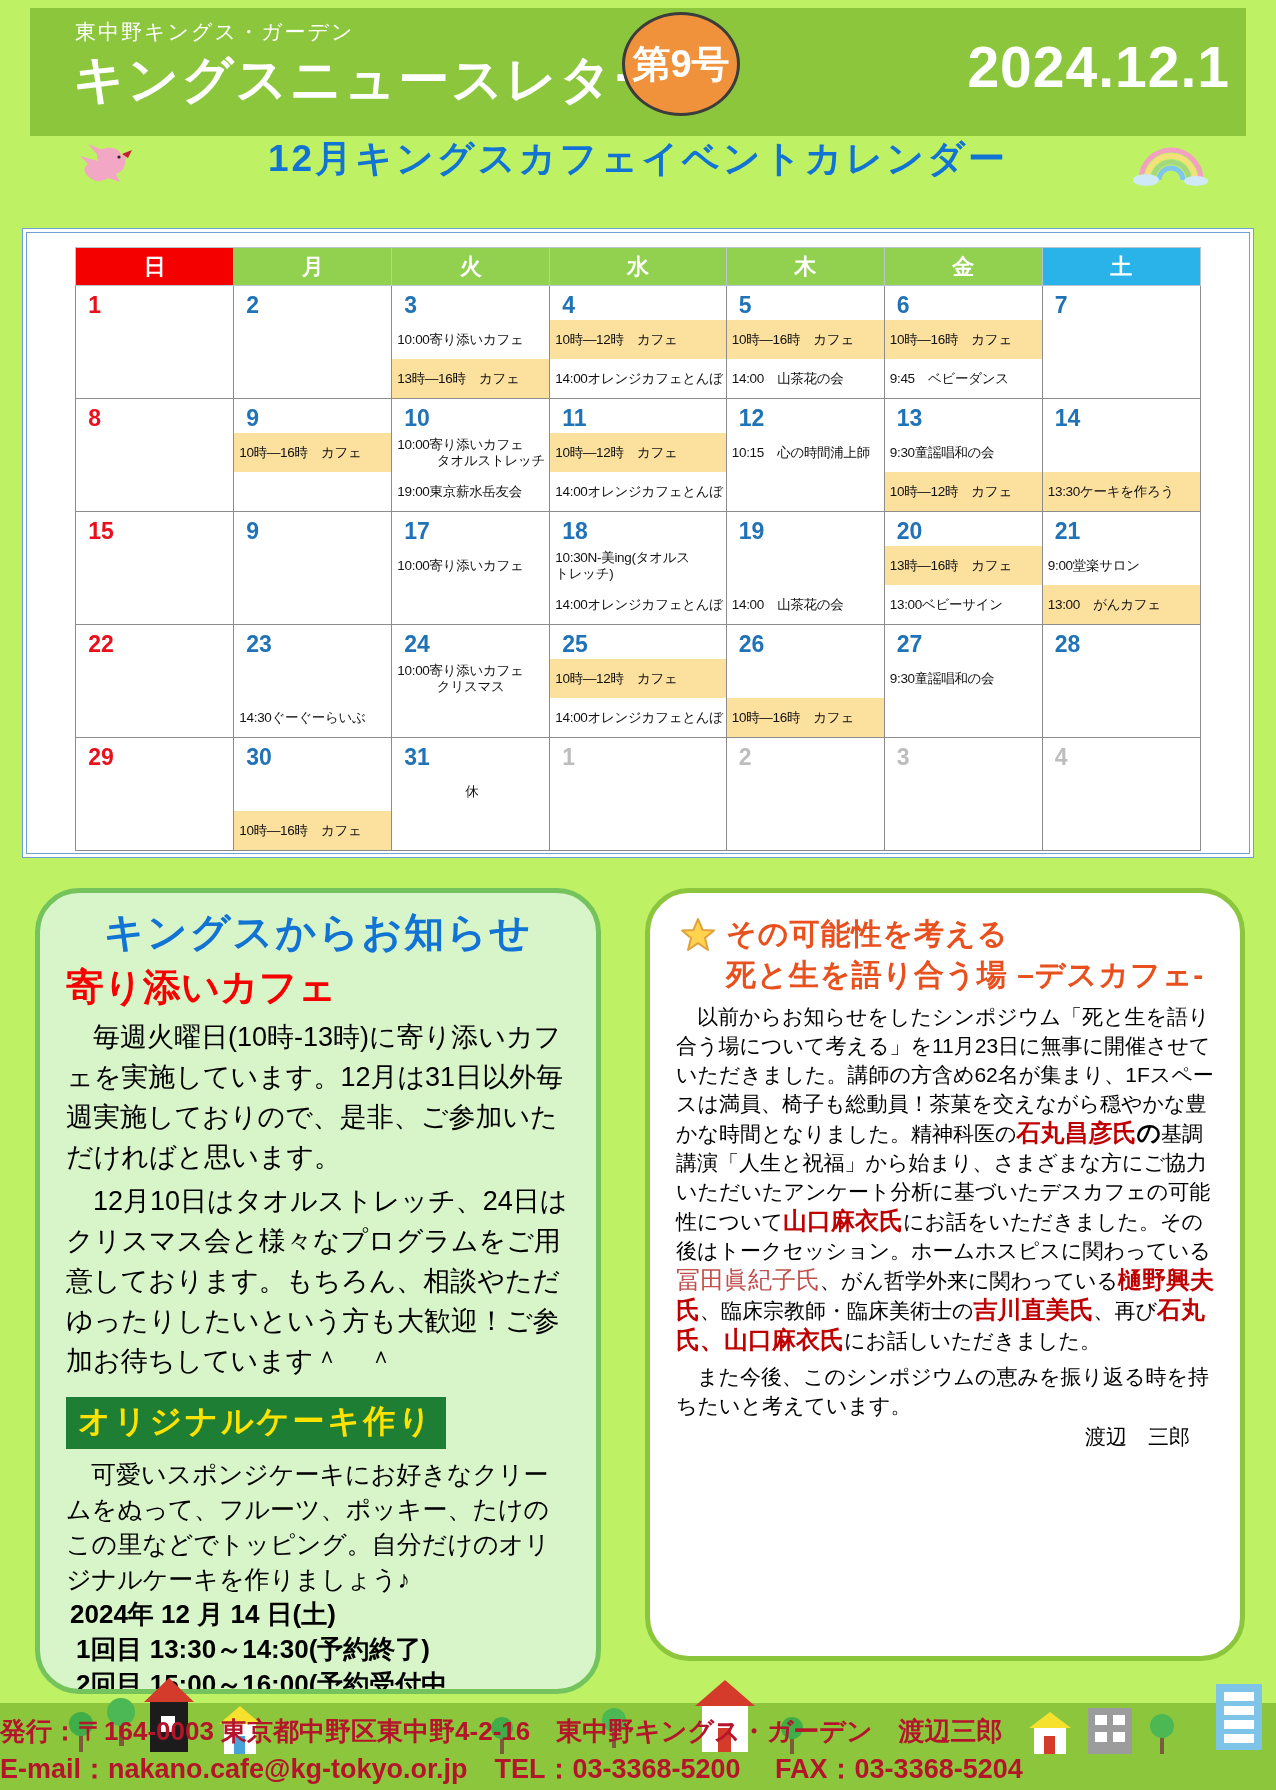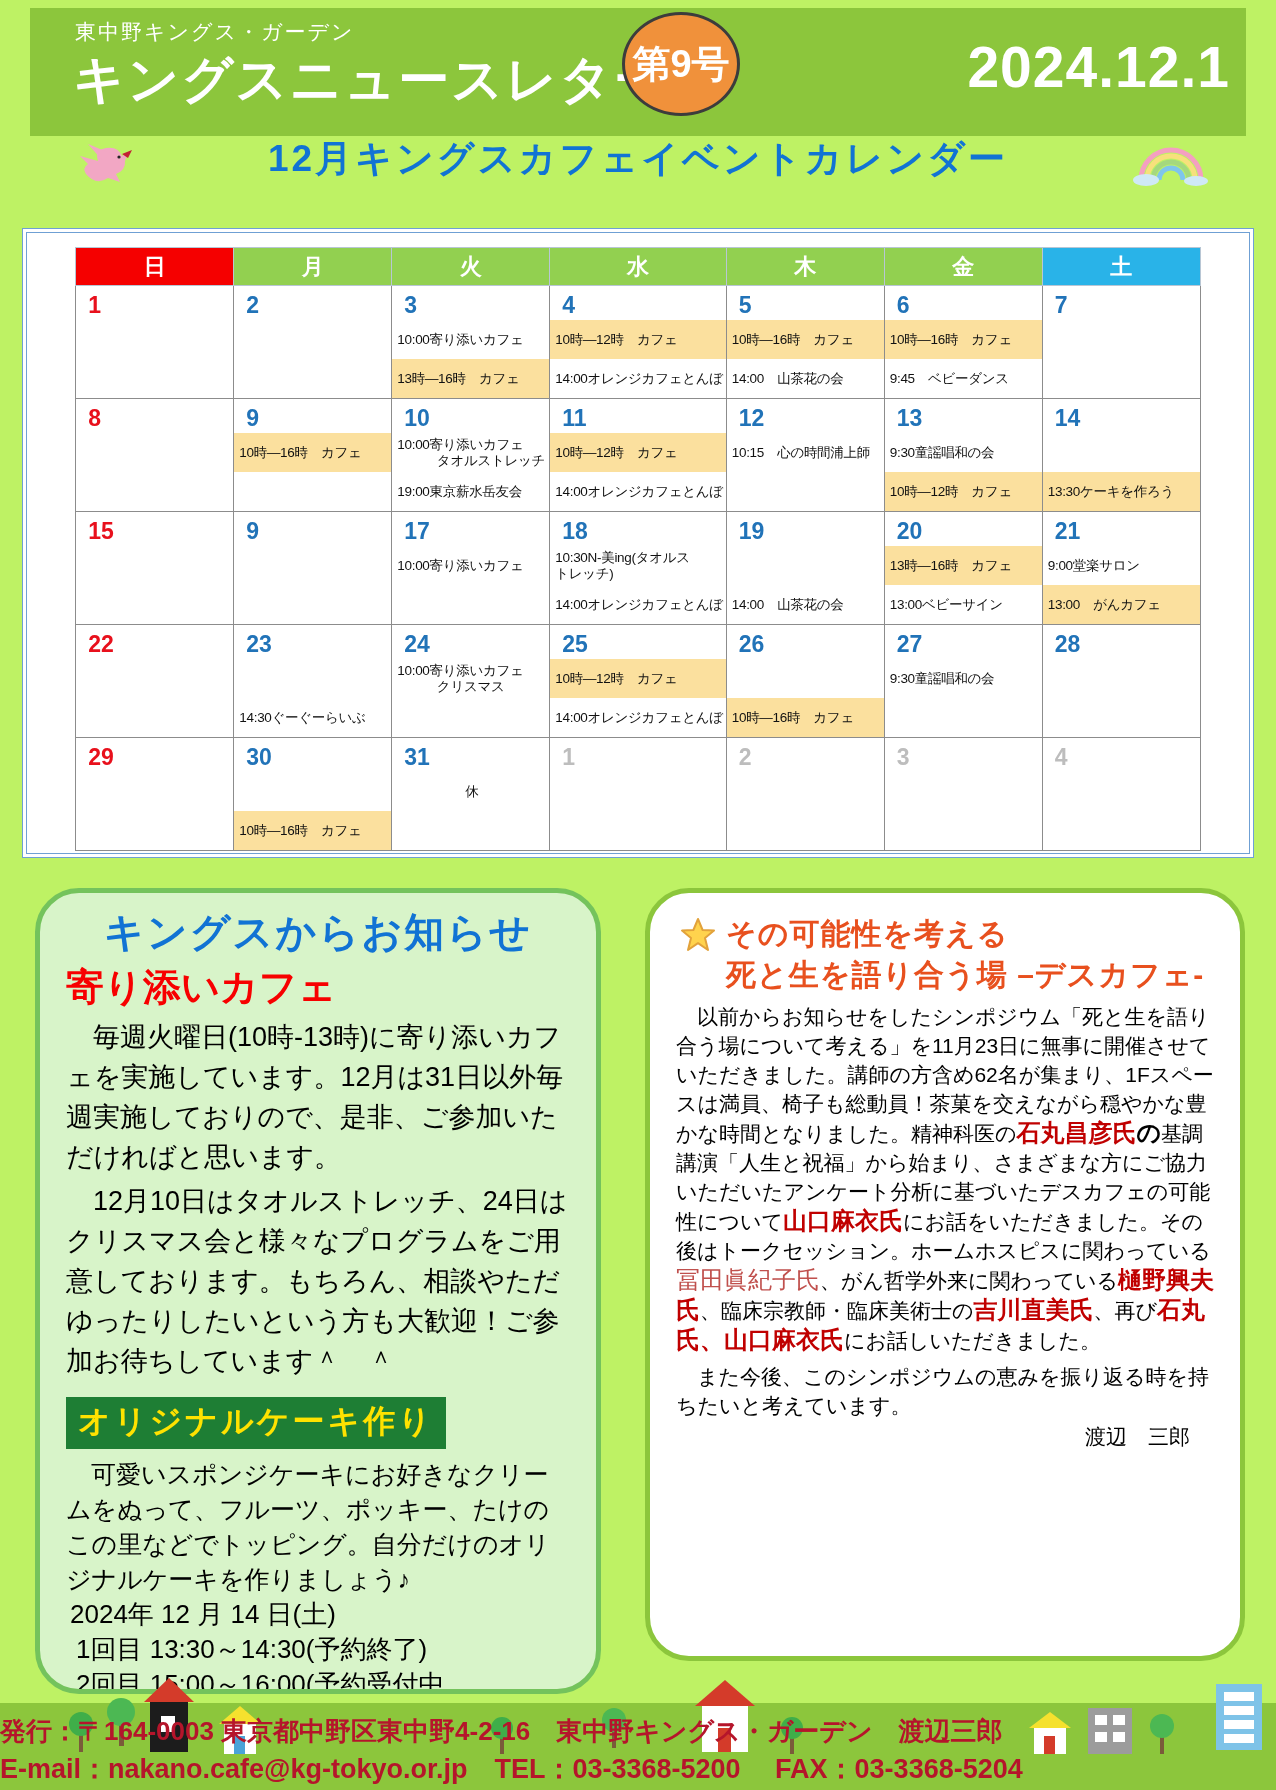--- a/index.html
+++ b/index.html
@@ -48,21 +48,21 @@
 
   
   .notice-box { position:absolute; left:35px; top:888px; width:566px; height:806px;
     background:#d8f4c9; border:5px solid #74c35c; border-radius:44px; padding:12px 26px 8px 26px; overflow:hidden; }
   .notice-title { text-align:center; color:#1173d4; font-size:40px; font-weight:800; letter-spacing:2px; }
   .notice-sub { color:#f70000; font-size:38px; font-weight:800; margin-top:2px; }
   .notice-p { font-size:27px; line-height:40px; margin-top:4px; }
   .cake-label { display:inline-block; background:#1e7e34; color:#ffe200; font-size:32px; font-weight:800;
     padding:3px 12px 5px 12px; margin:16px 0 8px 0; letter-spacing:3px; }
   .cake-p { font-size:25px; line-height:35px; }
-  .cake-bold { font-size:26px; line-height:35px; font-weight:400; padding-left:4px; }
+  .cake-bold { font-size:26px; line-height:35px; font-weight:700; padding-left:4px; }
   .cake-bold.indent { padding-left:10px; }
 
   
   .article-box { position:absolute; left:645px; top:888px; width:600px; height:773px;
     background:#fff; border:5px solid #8cc63c; border-radius:44px; padding:20px 24px 8px 26px; overflow:hidden; }
   .article-title-row { display:flex; gap:10px; padding-left:4px; }
   .star { flex:0 0 auto; margin-top:4px; }
   .article-title { color:#e8501e; font-size:30px; font-weight:800; line-height:41px; letter-spacing:1px; }
   .article-box p { font-size:21px; line-height:29px; margin-top:7px; color:#000; }
   .seg-plain { }

